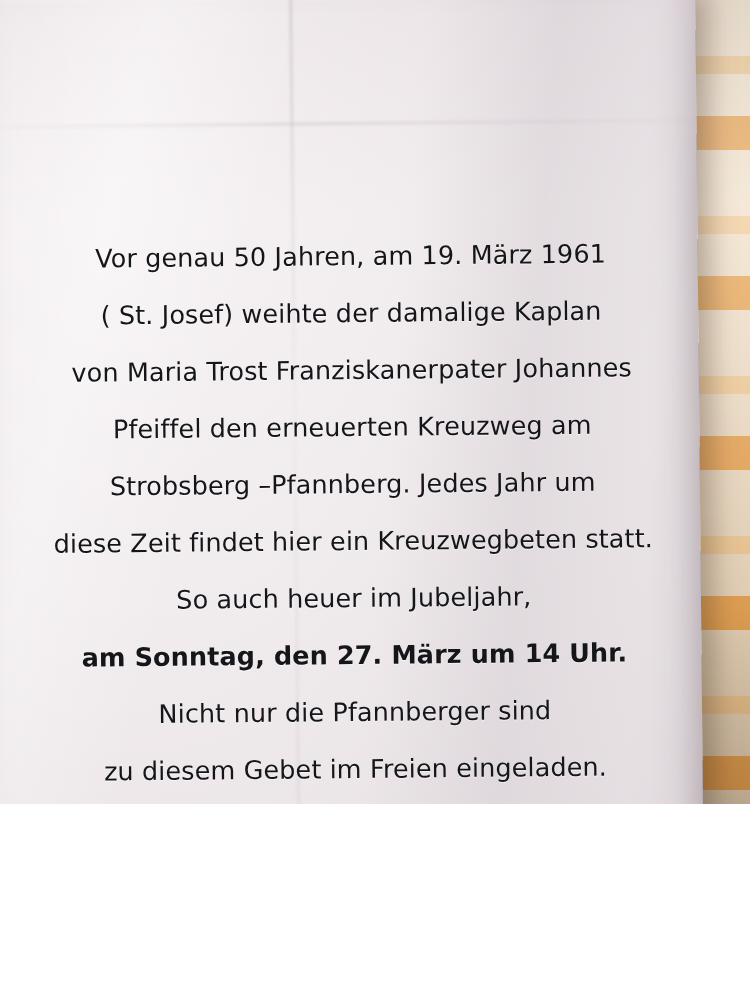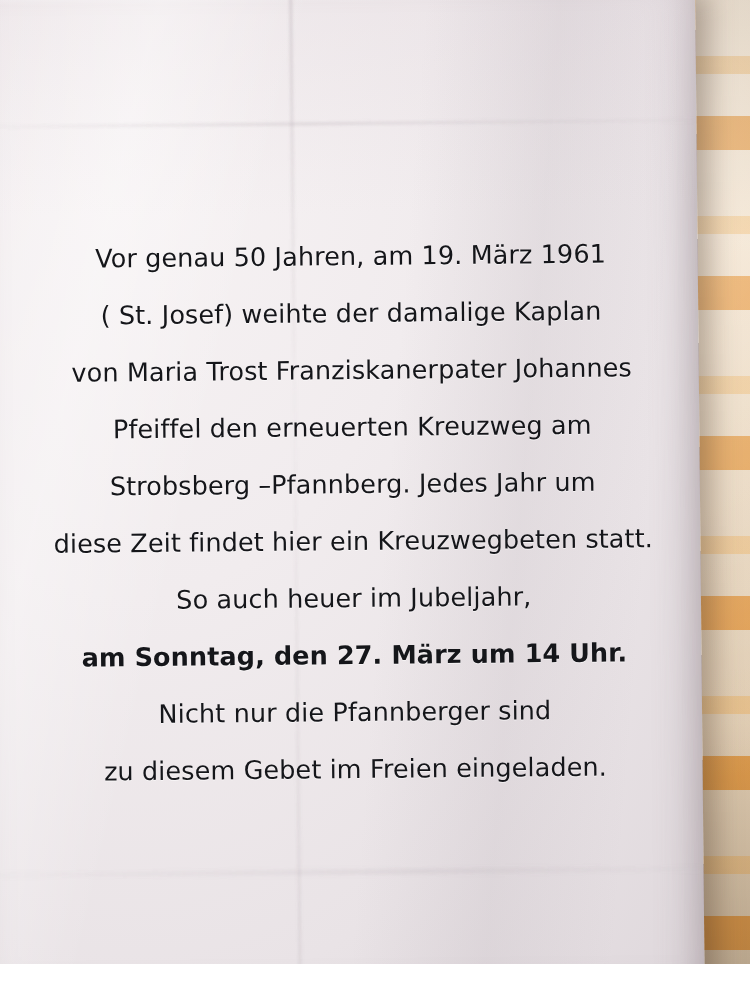--- a/index.html
+++ b/index.html
@@ -10,21 +10,21 @@
   body {
     width: 750px;
     height: 1000px;
     overflow: hidden;
     font-family: "DejaVu Sans", sans-serif;
   }
 
   #scene {
     position: relative;
     width: 750px;
-    height: 964px;
+    height: 804px;
     overflow: hidden;
     background: #e8cfae;
   }
 
   
   .cloth {
     position: absolute;
     inset: 0;
     background-color: #f6ece0;
     background-image:

